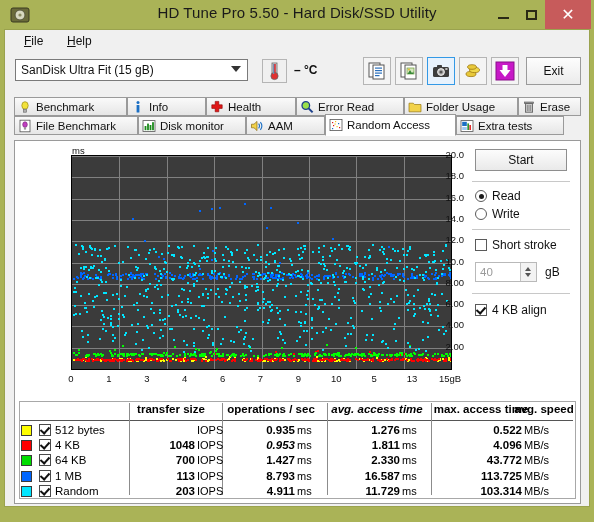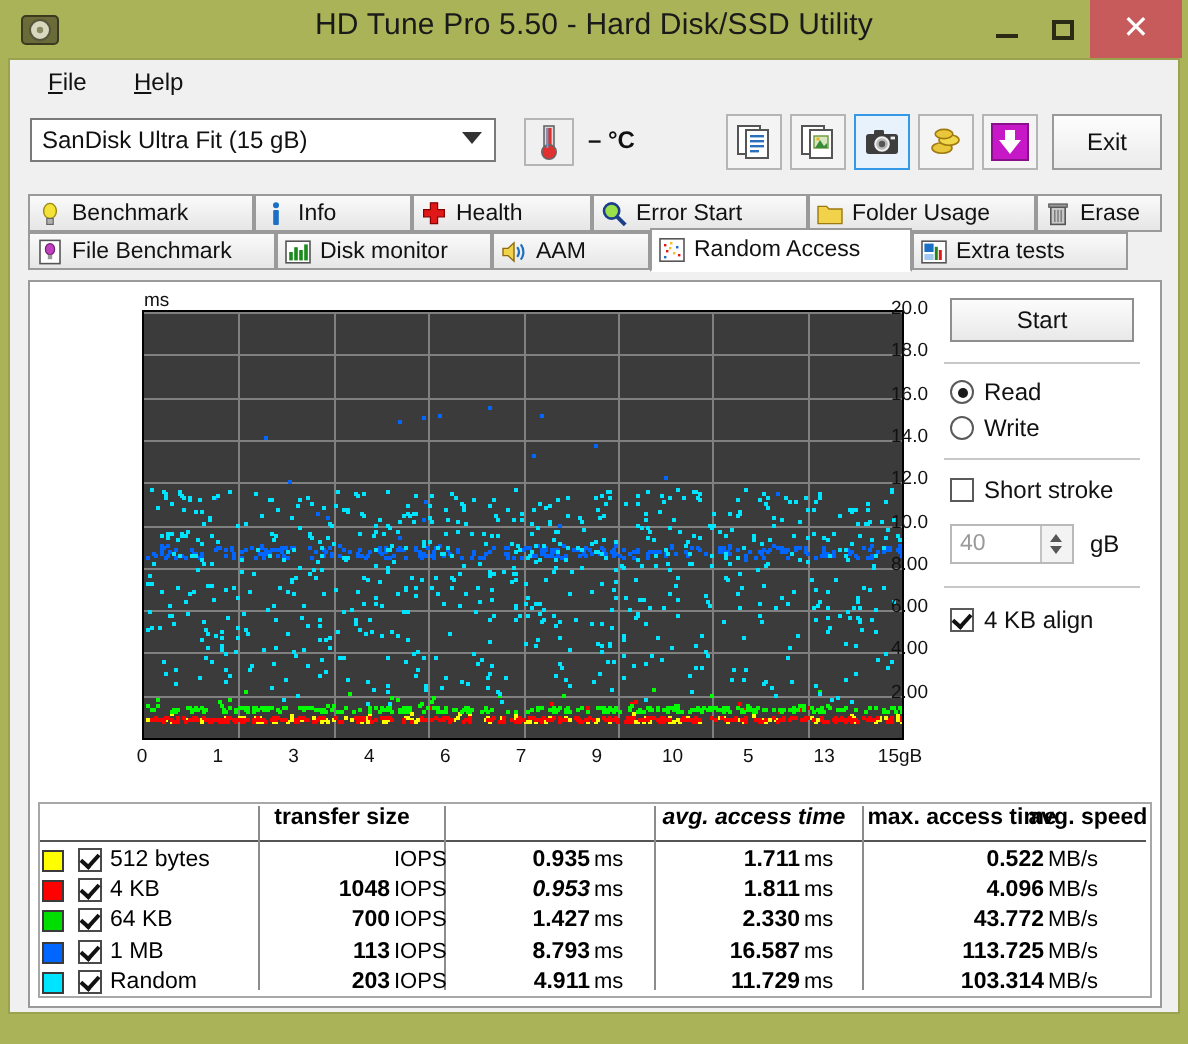--- a/index.html
+++ b/index.html
@@ -346,21 +346,21 @@
           <path d="M5.2 1.4h3.6v3.4h3.4v3.6H8.8v3.4H5.2V8.4H1.8V4.8h3.4z" fill="#e01818" stroke="#8a0000" stroke-width="0.6"></path>
         </svg>
         <span class="lb">Health</span>
       </div>
 
       <div class="tab" id="tab-errorscan">
         <svg class="ic" viewBox="0 0 14 14">
           <circle cx="5.8" cy="5.5" r="3.8" fill="#9ae04a" stroke="#1b3f8a" stroke-width="1.3"></circle>
           <line x1="8.6" y1="8.4" x2="12.6" y2="12.4" stroke="#1b3f8a" stroke-width="2"></line>
         </svg>
-        <span class="lb">Error Start</span>
+        <span class="lb">Error Read</span>
       </div>
 
       <div class="tab" id="tab-folderusage">
         <svg class="ic" viewBox="0 0 14 14">
           <path d="M1 3.2h4.3l1.2 1.3H13v7.3H1z" fill="#f2d24a" stroke="#9a7a10" stroke-width="0.7"></path>
         </svg>
         <span class="lb">Folder Usage</span>
       </div>
 
       <div class="tab" id="tab-erase">
@@ -2267,36 +2267,37 @@
 
         <div class="check-row" style="top:158px;">
           <span class="cbox on"></span>
           <span>4 KB align</span>
         </div>
       </div>
 
       <div class="tbl-box"></div>
       <div class="tbl" id="table">
           <div class="th" style="left: 77px; width: 150px;">transfer size</div>
+          <div class="th" style="left: 177px; width: 150px;">operations / sec</div>
           <div class="th" style="left: 283px; width: 150px; font-style: italic;">avg. access time</div>
           <div class="th" style="left: 387px; width: 150px;">max. access time</div>
           <div class="th" style="left: 450px; width: 150px;">avg. speed</div>
           <div class="hrule"></div>
           <div class="vrule" style="left: 110px; top: 0px; height: 92px;"></div>
           <div class="vrule" style="left: 203px; top: 0px; height: 92px;"></div>
           <div class="vrule" style="left: 308px; top: 0px; height: 92px;"></div>
           <div class="vrule" style="left: 412px; top: 0px; height: 92px;"></div>
           <div class="row" style="top: 21px; width: 553px;">
             <span class="swatch" style="left: 2px; top: 1px; background: rgb(255, 255, 0);"></span>
             <span class="rcbox" style="left: 20px; top: 0px;"></span>
             <span class="rlabel">512 bytes</span>
             <span class="cellunit" style="left: 178px;">IOPS</span>
             <span class="cellnum" style="left: 156px; width: 120px;">0.935</span>
             <span class="cellunit" style="left: 278px;">ms</span>
-            <span class="cellnum" style="left: 261px; width: 120px;">1.711</span>
+            <span class="cellnum" style="left: 261px; width: 120px;">1.276</span>
             <span class="cellunit" style="left: 383px;">ms</span>
             <span class="cellnum" style="left: 383px; width: 120px;">0.522</span>
             <span class="cellunit" style="left: 505px;">MB/s</span>
           </div>
           <div class="row" style="top: 36.2px; width: 553px;">
             <span class="swatch" style="left: 2px; top: 1px; background: rgb(255, 0, 0);"></span>
             <span class="rcbox" style="left: 20px; top: 0px;"></span>
             <span class="rlabel">4 KB</span>
             <span class="cellnum" style="left: 56px; width: 120px;">1048</span>
             <span class="cellunit" style="left: 178px;">IOPS</span>

